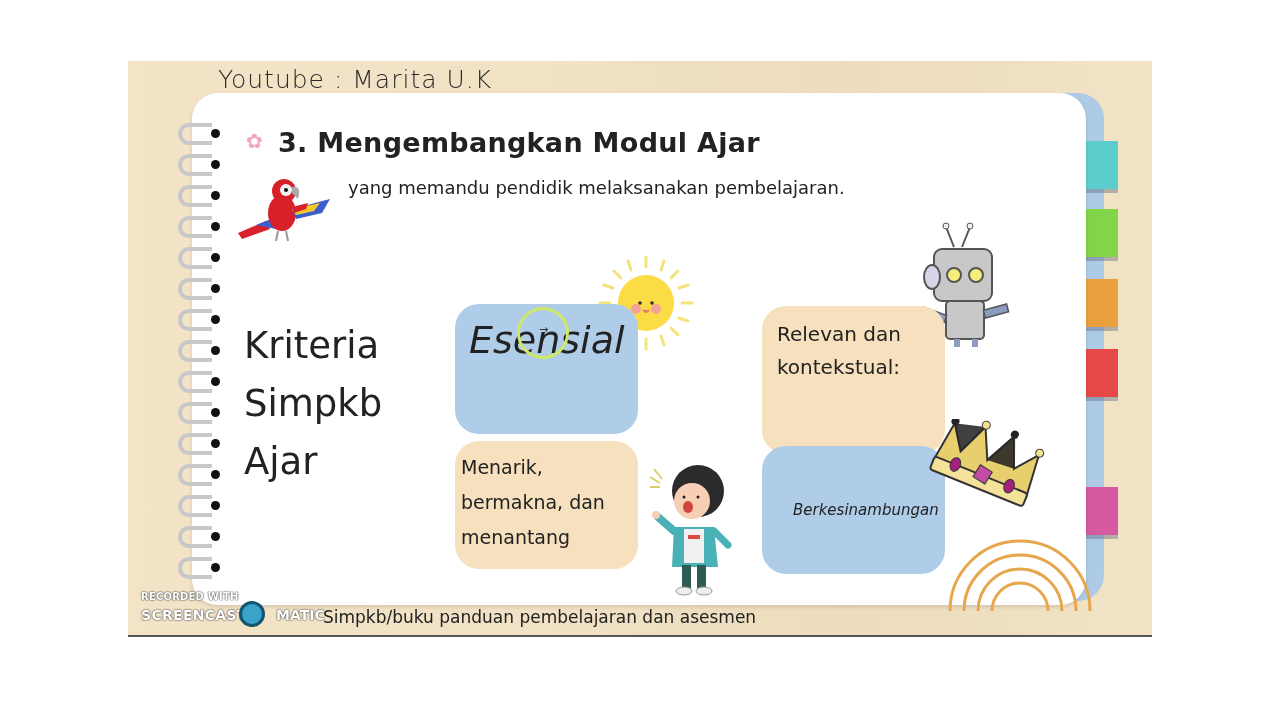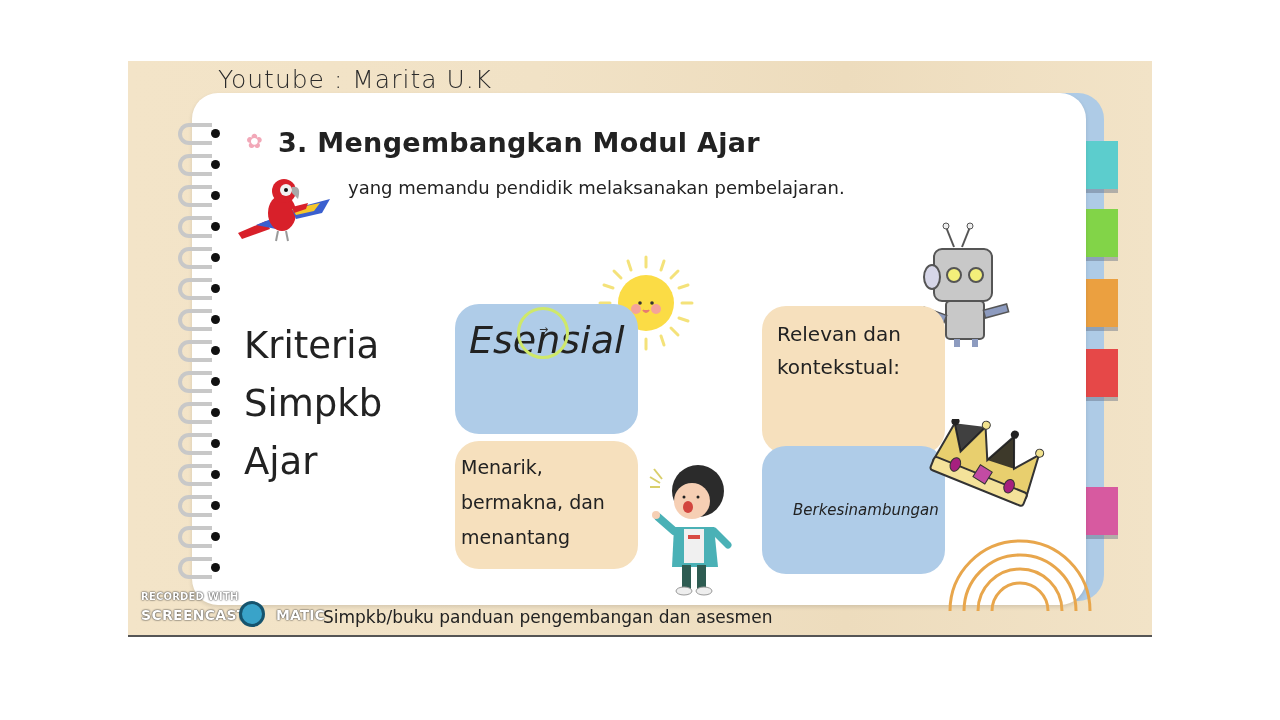--- a/index.html
+++ b/index.html
@@ -257,19 +257,19 @@
 
   <svg class="illus" style="left:816px;top:450px;" width="150" height="100" viewBox="0 0 150 100">
     <g fill="none" stroke="#e8a64c" stroke-width="3">
       <path d="M6,100 A70,70 0 0 1 146,100"></path>
       <path d="M20,100 A56,56 0 0 1 132,100"></path>
       <path d="M34,100 A42,42 0 0 1 118,100"></path>
       <path d="M48,100 A28,28 0 0 1 104,100"></path>
     </g>
   </svg>
 
-  <div class="footer">Simpkb/buku panduan pengembangan dan asesmen</div>
+  <div class="footer">Simpkb/buku panduan pembelajaran dan asesmen</div>
 
   <div class="rec-small">RECORDED WITH</div>
   <div class="rec-big">SCREENCAST</div>
   <div class="rec-logo"></div>
   <div class="rec-logo2">MATIC</div>
 </div>
 
 </body></html>

